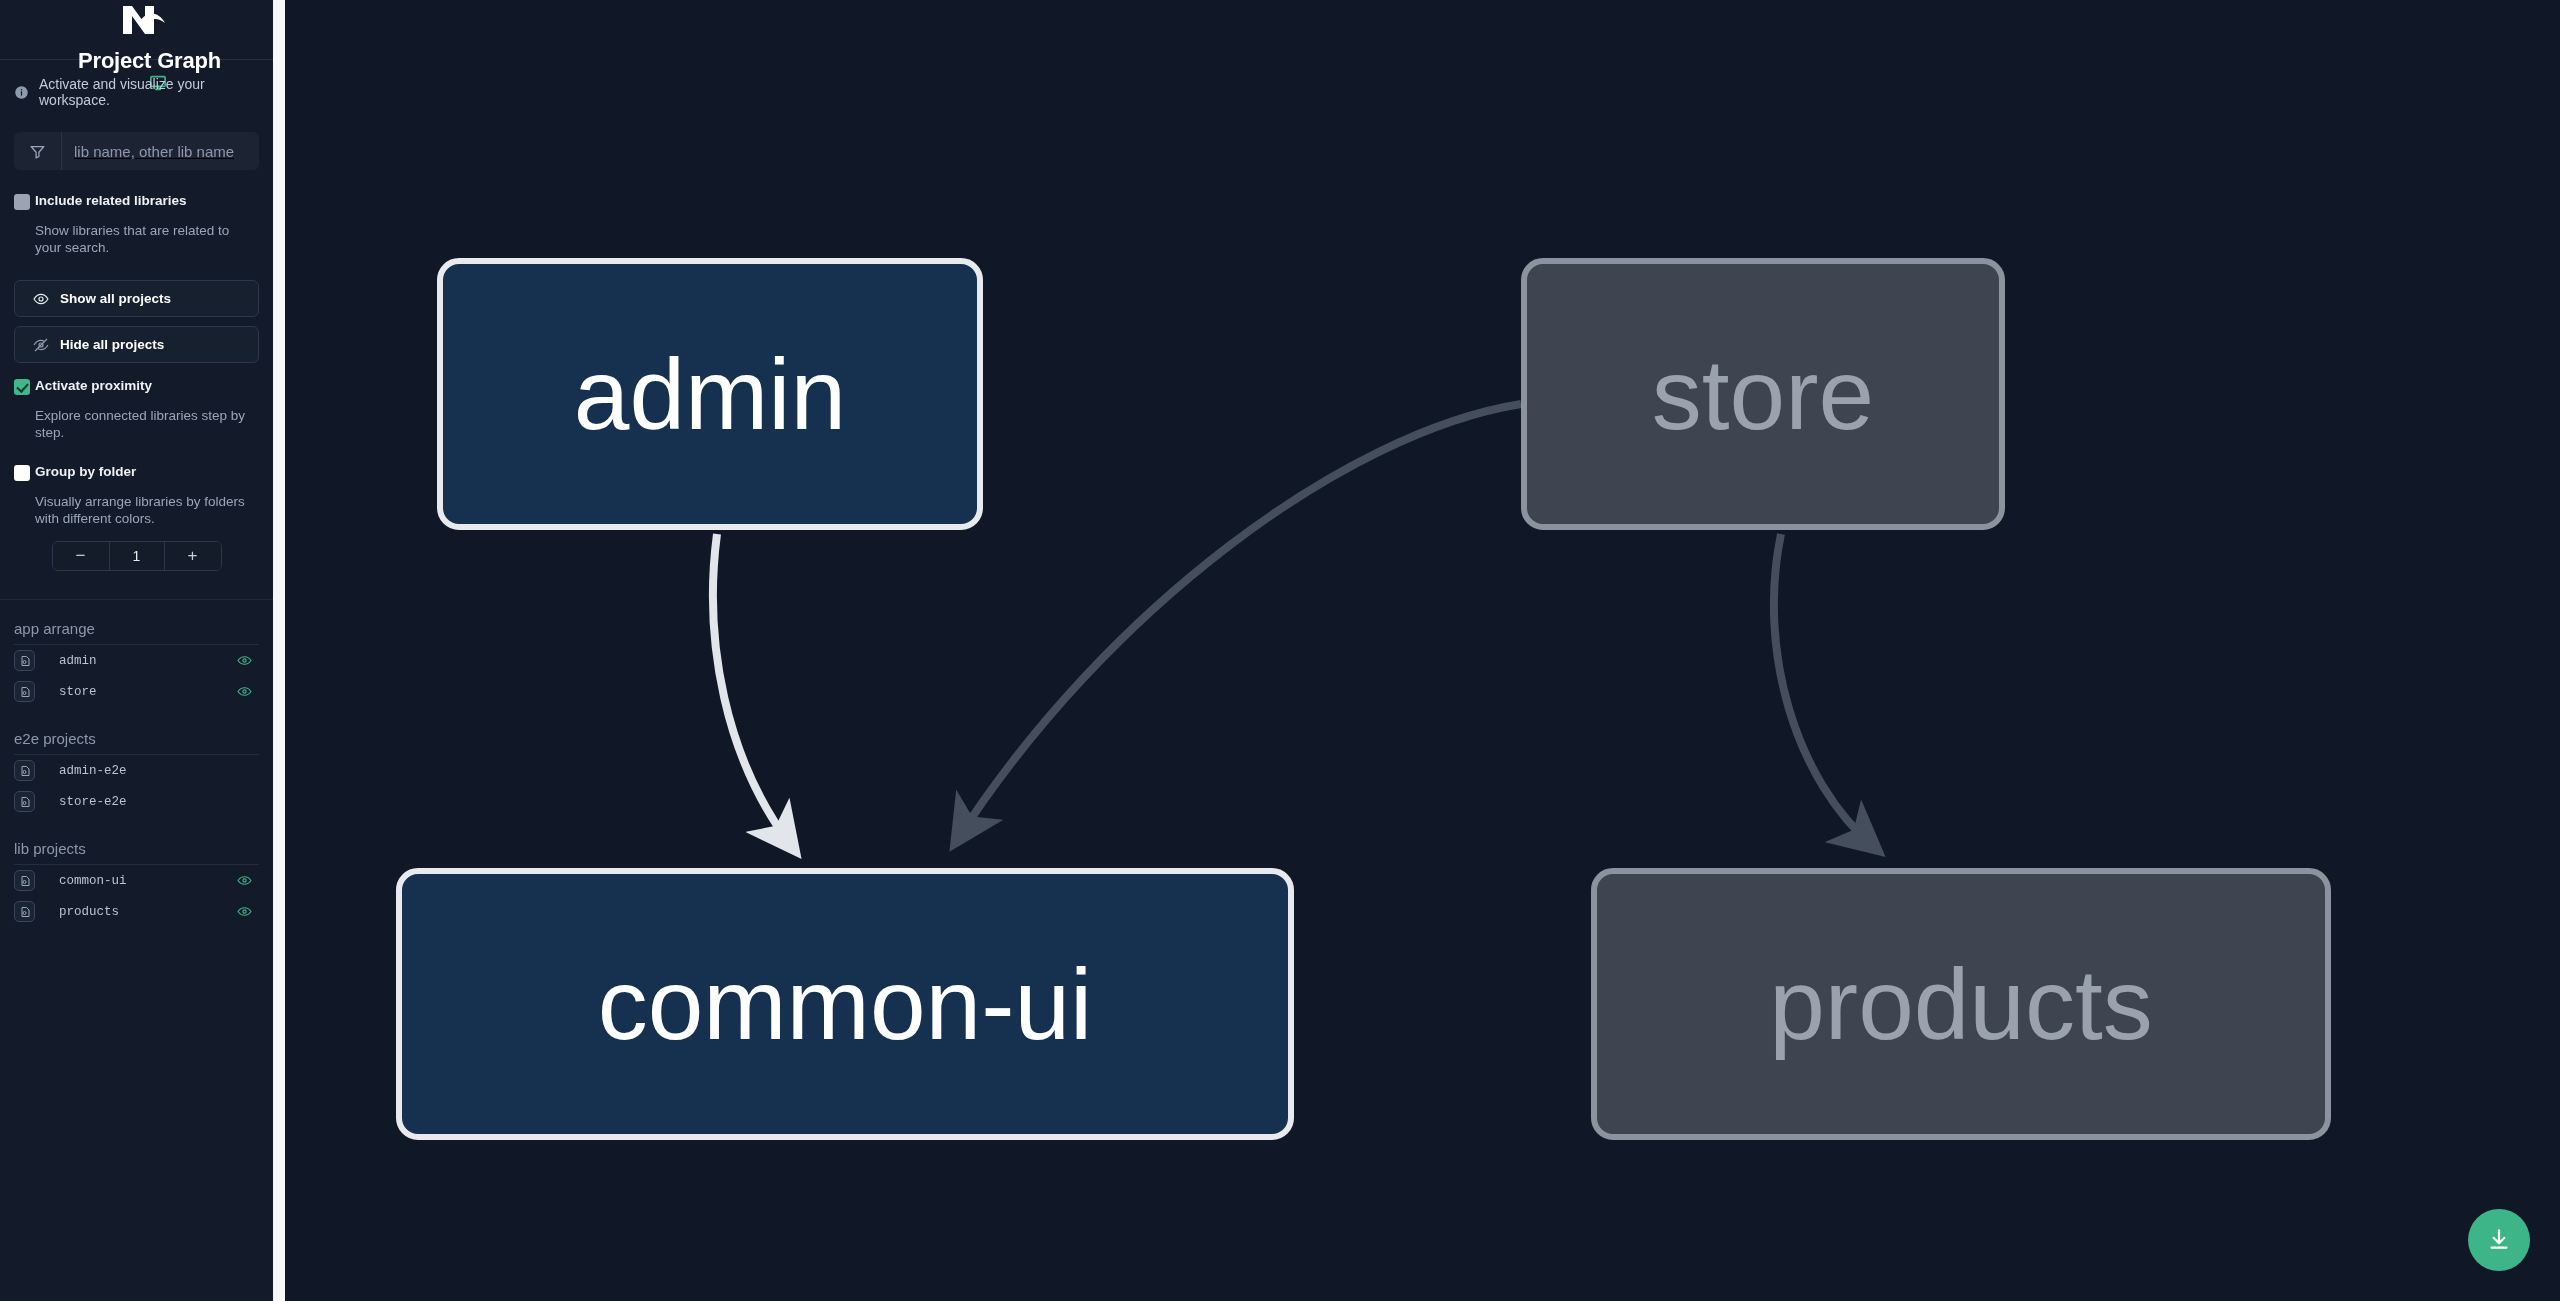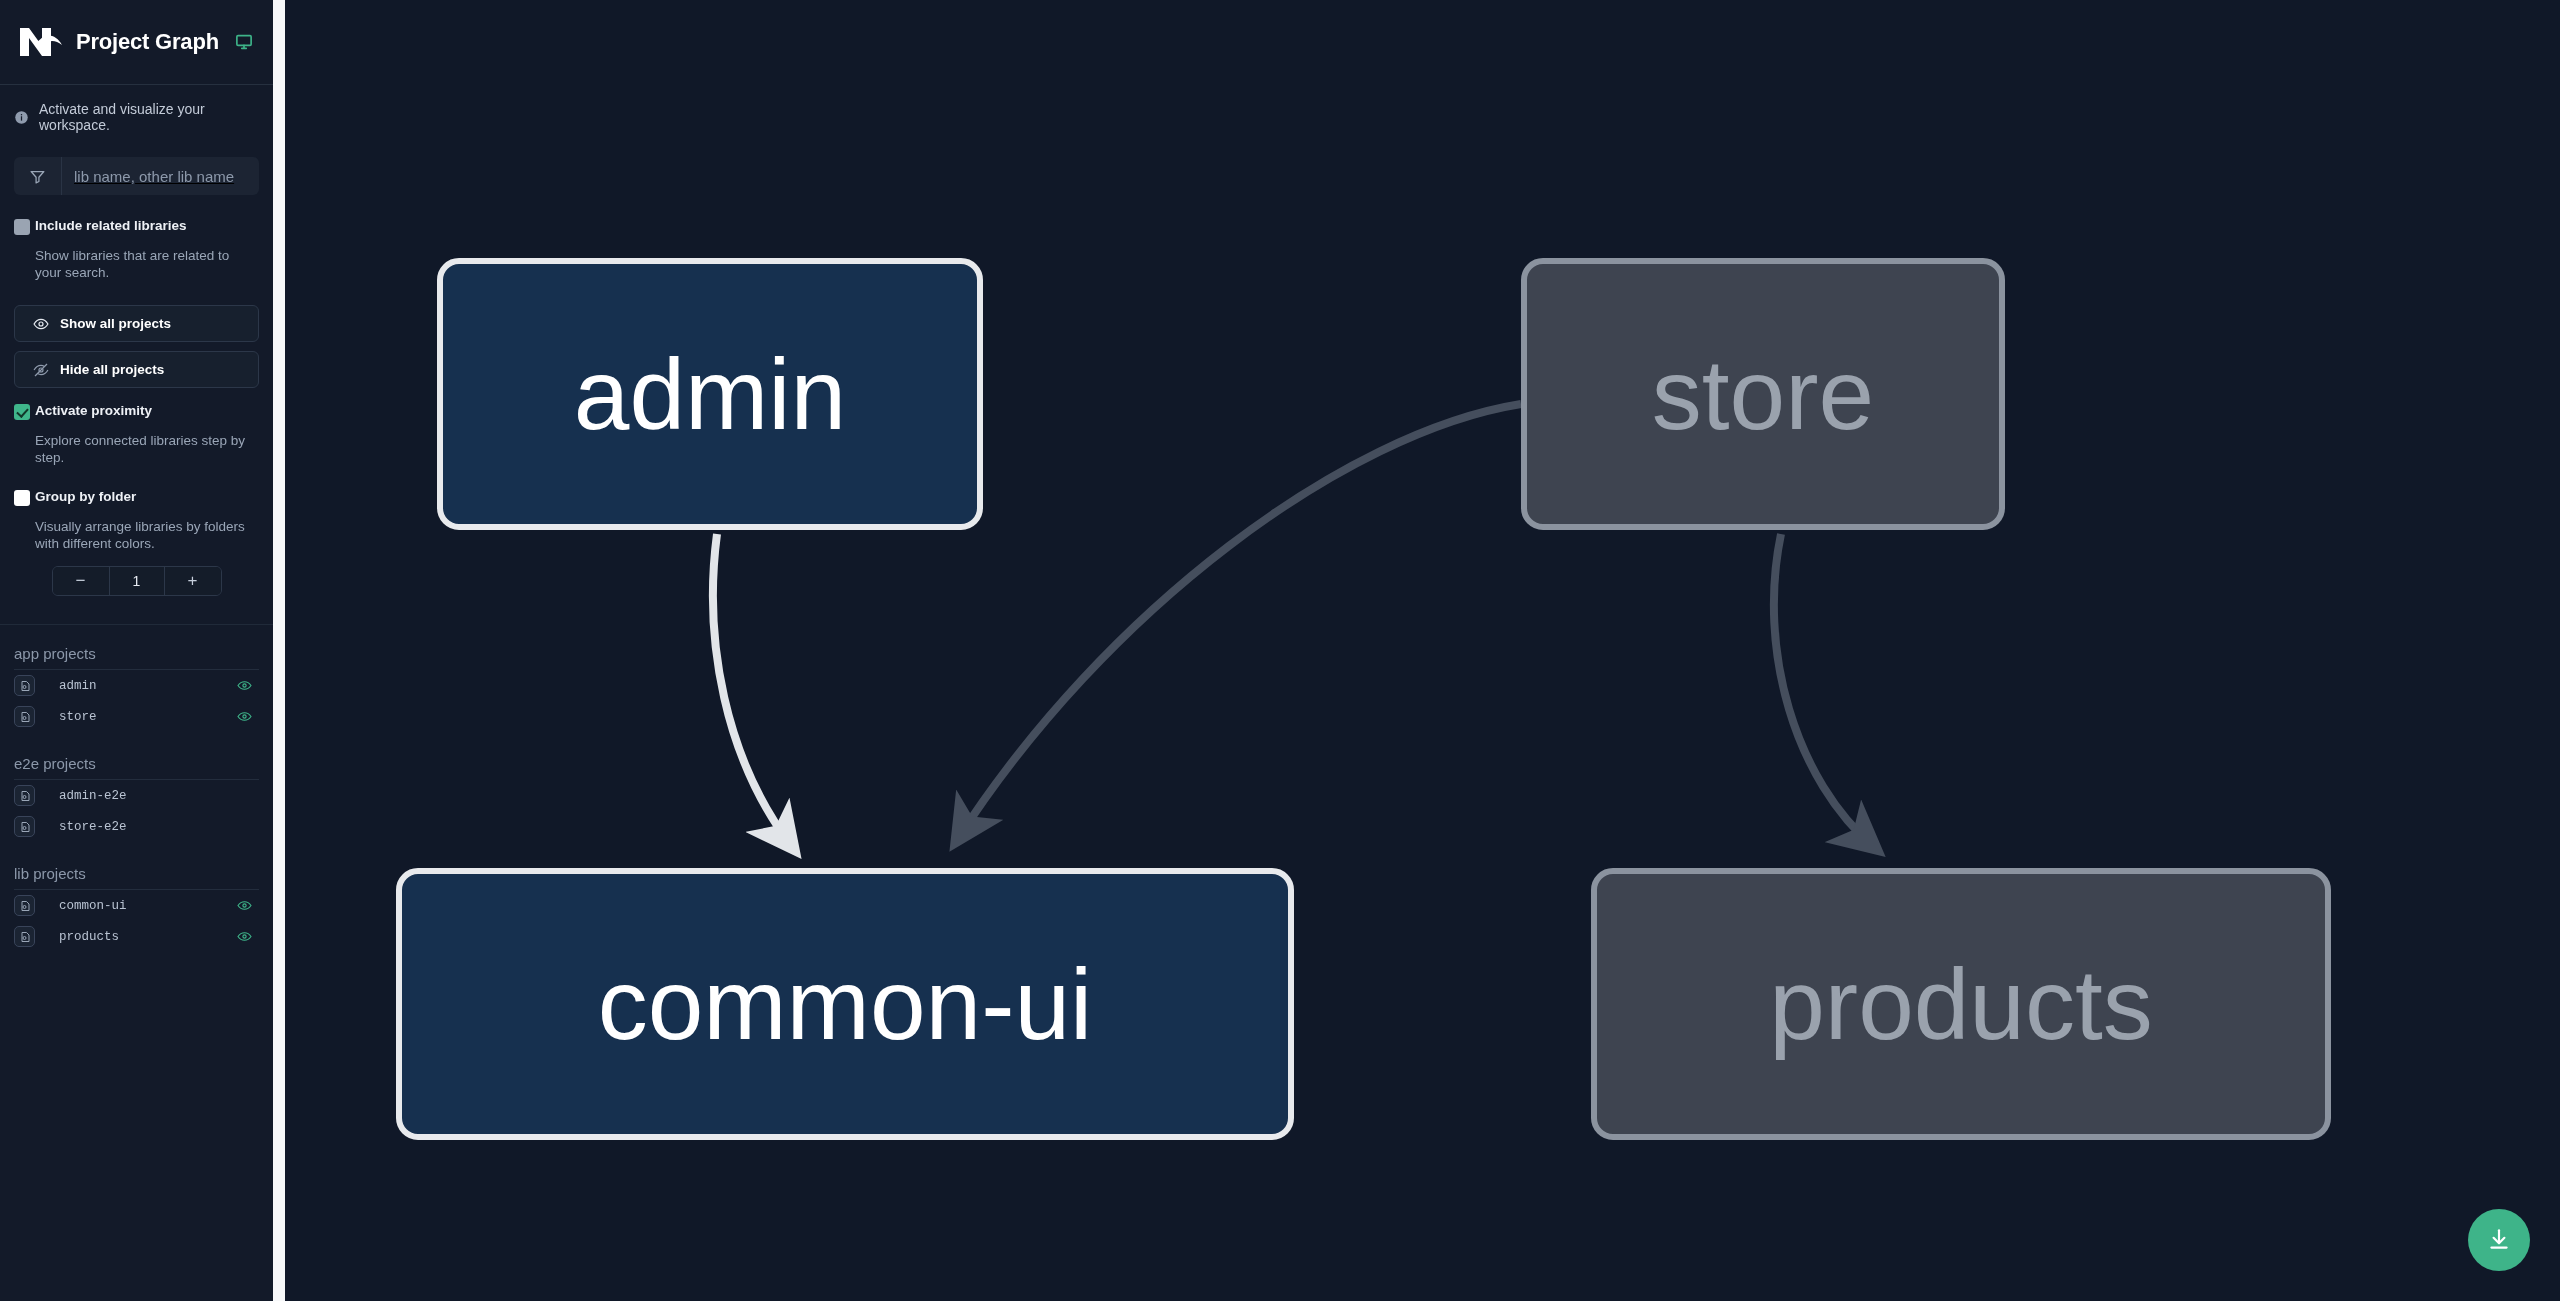--- a/index.html
+++ b/index.html
@@ -13,24 +13,25 @@
 
   
   .sidebar {
     width: 273px; height: 1301px;
     background: #131a29;
     position: relative;
     flex: 0 0 273px;
     overflow: hidden;
   }
   .sb-header {
-    height: 85px;
+    height: 60px;
     display: flex; align-items: center;
-    padding-left: 18px;
+    padding-left: 26px;
     border-bottom: 1px solid #26303f;
+    flex-direction: column;
   }
   .nx-logo {
     width: 48px; height: 40px;
     position: relative; flex: 0 0 48px;
     margin-right: 10px;
   }
   .nx-logo svg { display:block; }
   .sb-title {
     color: #ffffff;
     font-size: 22px;
@@ -320,21 +321,21 @@
       <div class="stepper-inner">
         <div class="stepper-btn">−</div>
         <div class="stepper-val">1</div>
         <div class="stepper-btn">+</div>
       </div>
     </div>
 
     <div class="sb-divider"></div>
 
     <div class="grp">
-      <div class="grp-title">app projects</div>
+      <div class="grp-title">app arrange</div>
       <div class="proj-row">
         <span class="proj-icon">
           <svg width="12" height="12" viewBox="0 0 24 24" fill="none" stroke="#9aa6b7" stroke-width="2">
             <path d="M6 3h9l5 5v13H6z"></path>
               <circle cx="11" cy="14" r="3"></circle>
           </svg>
         </span>
         <span class="proj-name">admin</span>
         <span class="eye-on">
           <svg width="15" height="15" viewBox="0 0 24 24" fill="none" stroke="#3eb489" stroke-width="1.8">

